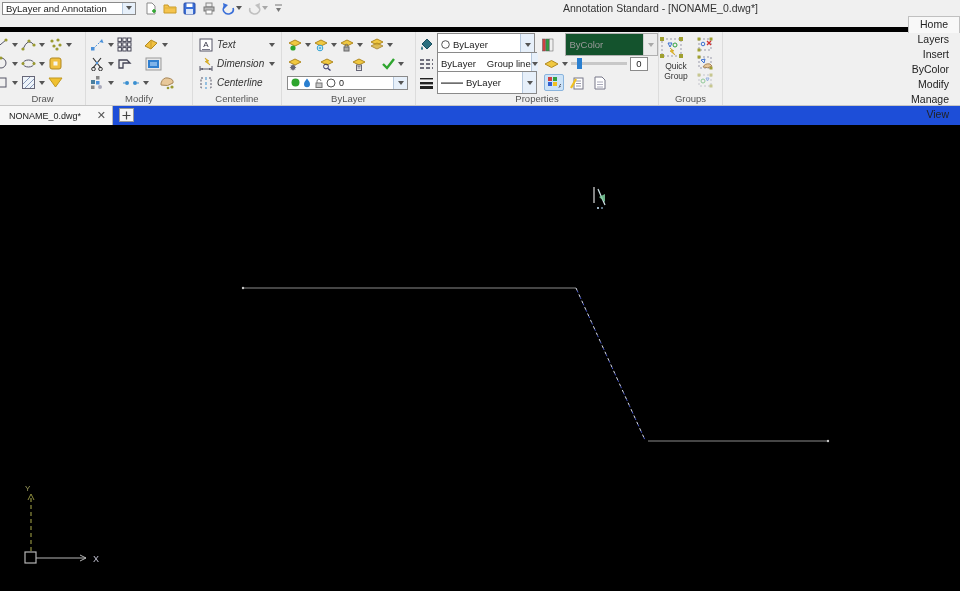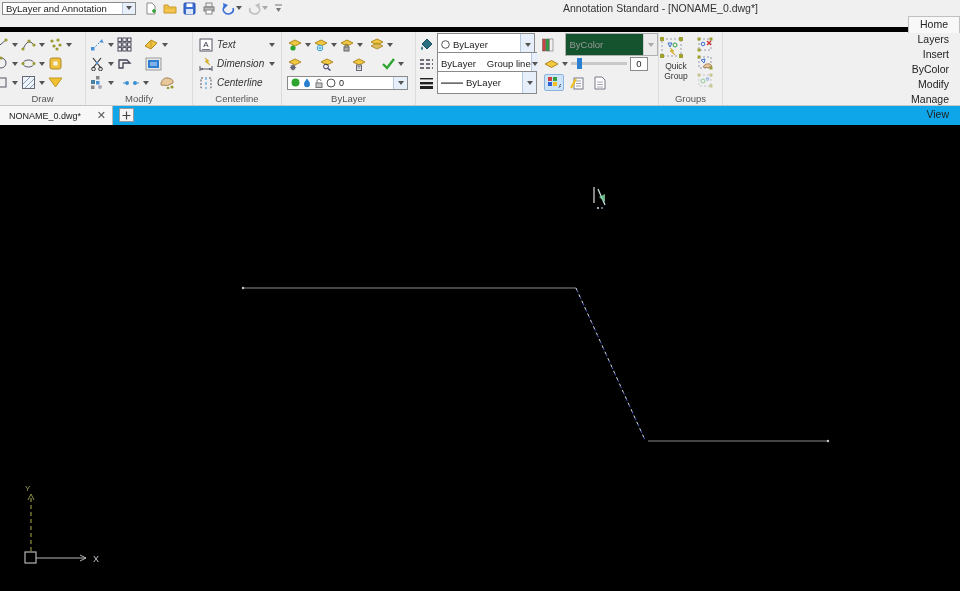--- a/index.html
+++ b/index.html
@@ -74,21 +74,21 @@
   .pbtn.active { background:#cde3f7; border:1px solid #8ab4dd; }
 
   .p-groups { width:64px; display:flex; padding-top:4px; }
   .qg-btn { width:38px; display:flex; flex-direction:column; align-items:flex-start; }
   .qg-label { font-size:8.5px; color:#333; text-align:center; width:34px; line-height:1.15; margin-top:2px; }
   .grp-col { display:flex; flex-direction:column; gap:2px; padding-top:1px; }
 
   .p-fill { flex:1; border-right:none; }
 
   
-  .doctabs { height:19px; background:#0ea5e9; display:flex; align-items:stretch; }
+  .doctabs { height:19px; background:#1d4ed8; display:flex; align-items:stretch; }
   .dtab { width:113px; background:#f7f7f7; border-right:1px solid #b8b8b8; display:flex;
     align-items:center; padding:0 4px 0 9px; }
   .dtab-label { font-size:9px; color:#222; flex:1; white-space:nowrap; overflow:hidden; }
   .dtab-close { font-size:11px; color:#555; padding:0 2px; line-height:1; }
   .dtab-add { width:15px; height:14px; margin:2px 0 0 6px; background:#f5f5f5; border:1px solid #999;
     display:flex; align-items:center; justify-content:center; }
 
   
   .canvas { width:960px; height:466px; background:#000; position:relative; }
 </style>
@@ -553,20 +553,21 @@
             <path d="M1,12 L6,3" stroke="#f0c020" stroke-width="2.2"></path>
           </svg>
       </span>
       <span class="pbtn">
         <svg width="12" height="14">
             <path d="M1,1 h7 l3,3 v9 h-10 z" fill="#fff" stroke="#778"></path>
             <path d="M3,6 h6 M3,8.5 h6 M3,11 h6" stroke="#aab"></path>
           </svg>
       </span>
     </div>
+    <span class="panel-label">Properties</span>
   </div>
 
   <div class="panel p-groups">
     <div class="qg-btn">
       <span class="icon">
         <svg width="25" height="24">
           <rect x="3" y="3" width="19" height="17" fill="none" stroke="#99a" stroke-dasharray="2 2"></rect>
           <rect x="1" y="1" width="4" height="4" fill="#a0a030"></rect>
             <rect x="20" y="1" width="4" height="4" fill="#a0a030"></rect>
           <rect x="1" y="18" width="4" height="4" fill="#a0a030"></rect>

